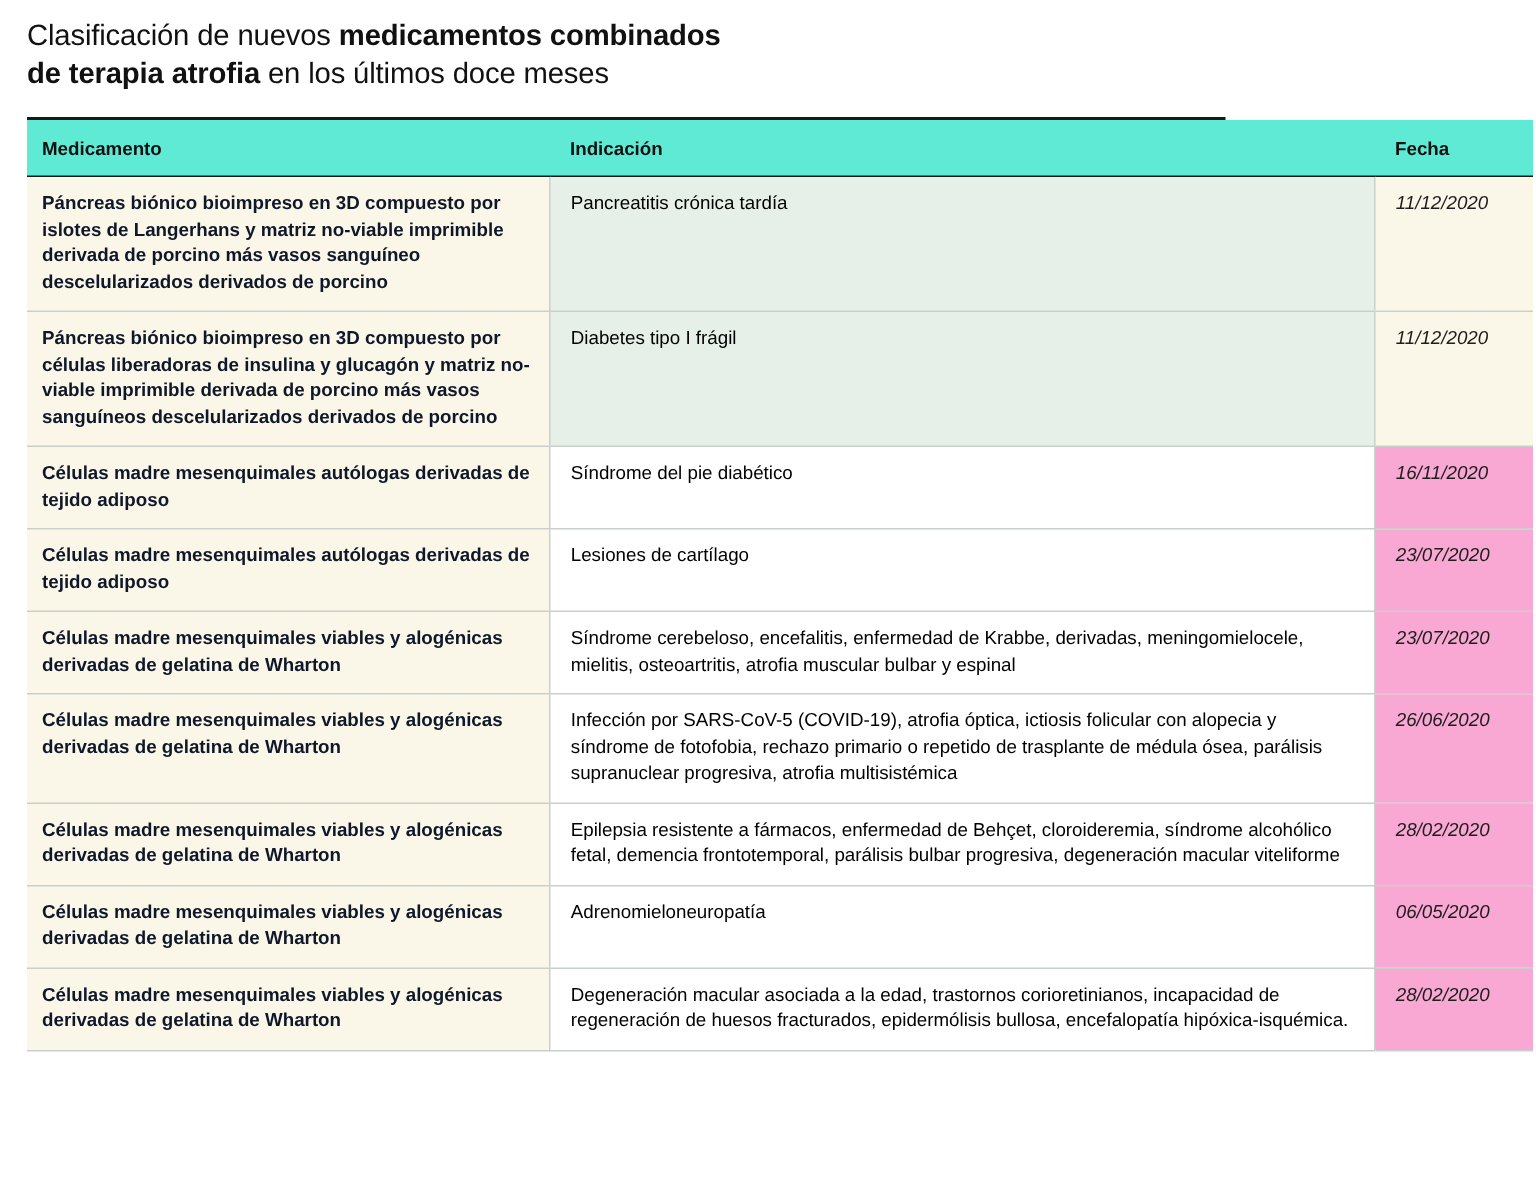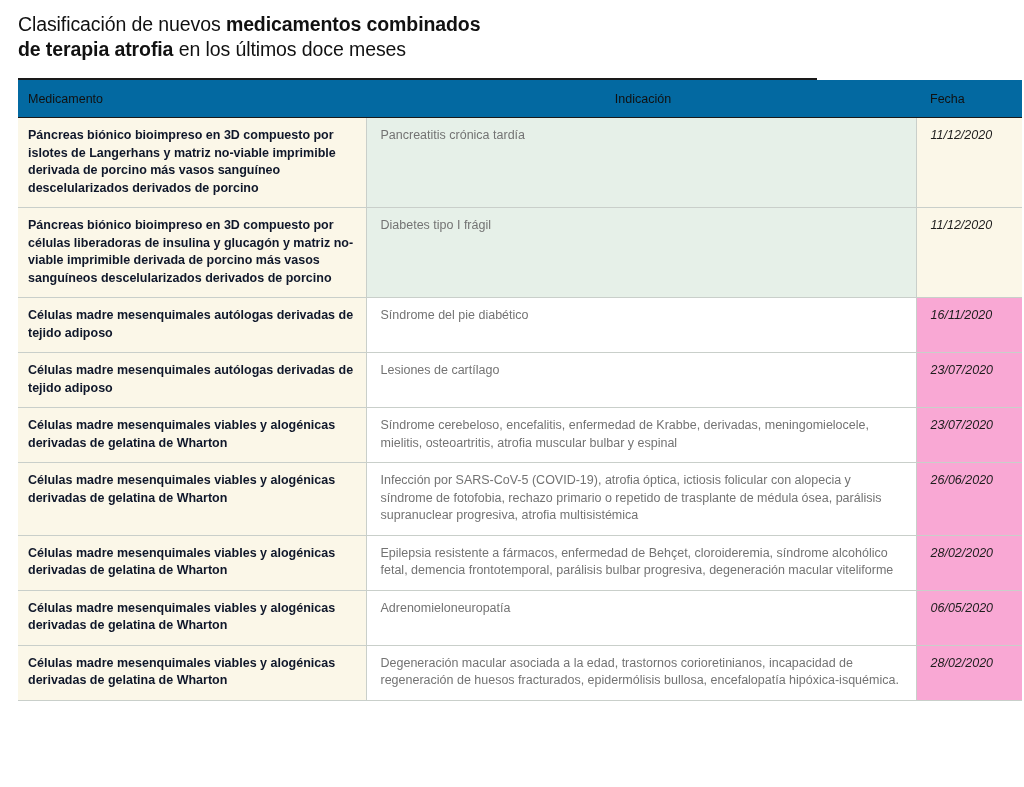--- a/index.html
+++ b/index.html
@@ -43,47 +43,47 @@
     width: 1004px;
     margin: 0 8px;
     table-layout: fixed;
   }
   table.data col.c-med { width: 348px; }
   table.data col.c-ind { width: 550px; }
   table.data col.c-fec { width: 106px; }
 
   thead th {
     font-size: 12.5px;
-    font-weight: 400;
+    font-weight: 700;
     color: #111;
     text-align: left;
     padding: 12px 10px 11px 10px;
     border-bottom: 1.5px solid #1a1a1a;
-    background: #0369a1;
+    background: #5eead4;
     vertical-align: bottom;
   }
-  thead th.th-ind { padding-left: 14px; text-align: center; }
+  thead th.th-ind { padding-left: 14px; }
   thead th.th-fec { padding-left: 14px; }
 
   tbody td {
     vertical-align: top;
     font-size: 12.5px;
     line-height: 17.5px;
     border-bottom: 1px solid #c9cfca;
     padding: 9px 10px 10px 10px;
   }
   td.med {
     font-weight: 700;
     color: #0f172a;
     background: #fbf7e8;
     border-right: 1px solid #c9cfca;
   }
   td.ind {
     font-weight: 400;
-    color: #737373;
+    color: #000000;
     padding-left: 14px;
     padding-right: 16px;
   }
   td.fec {
     font-weight: 400;
     color: #1d1d1d;
     padding-left: 14px;
     white-space: nowrap;
     border-left: 1px solid #c9cfca;
     font-style: italic;

